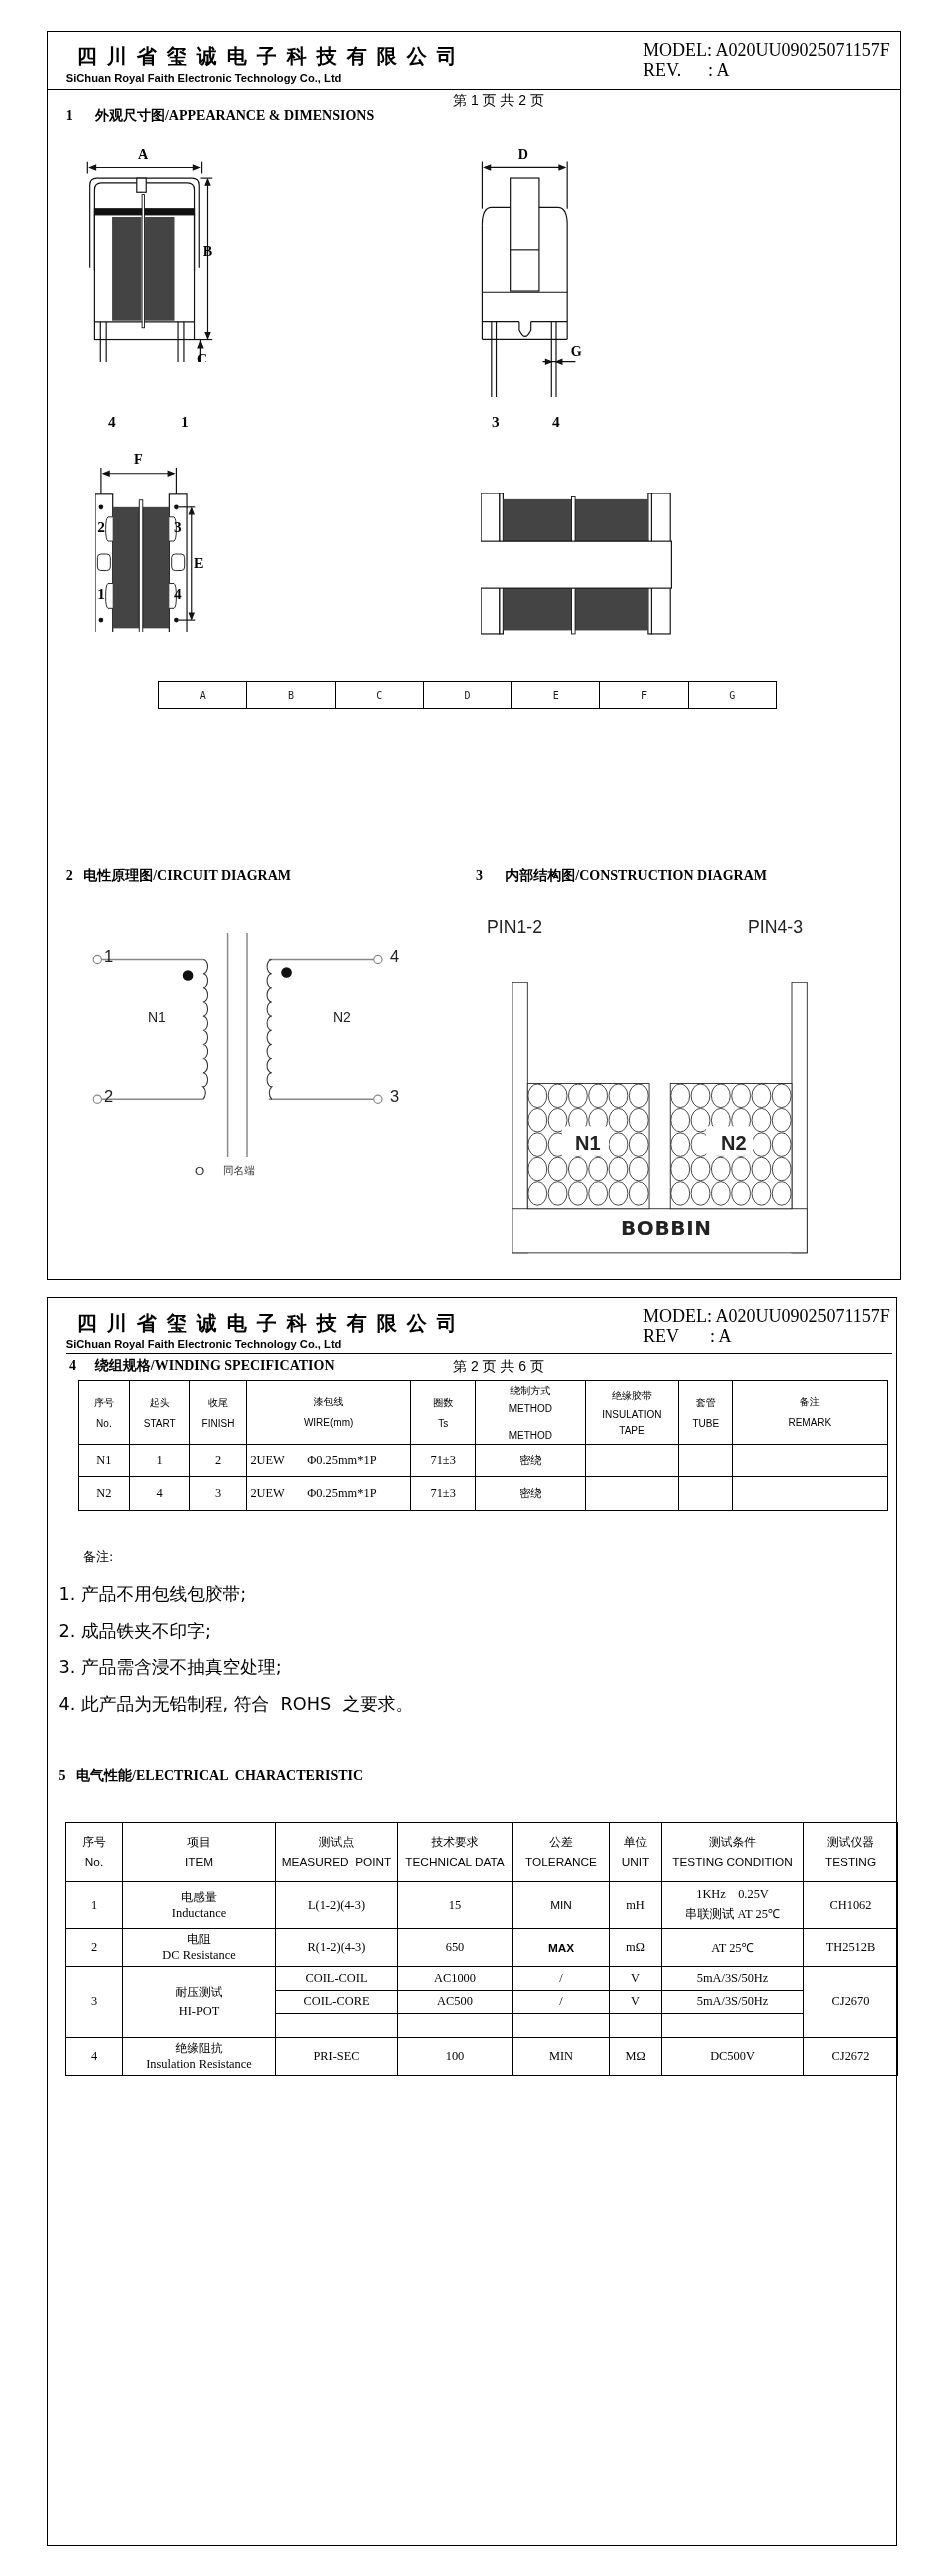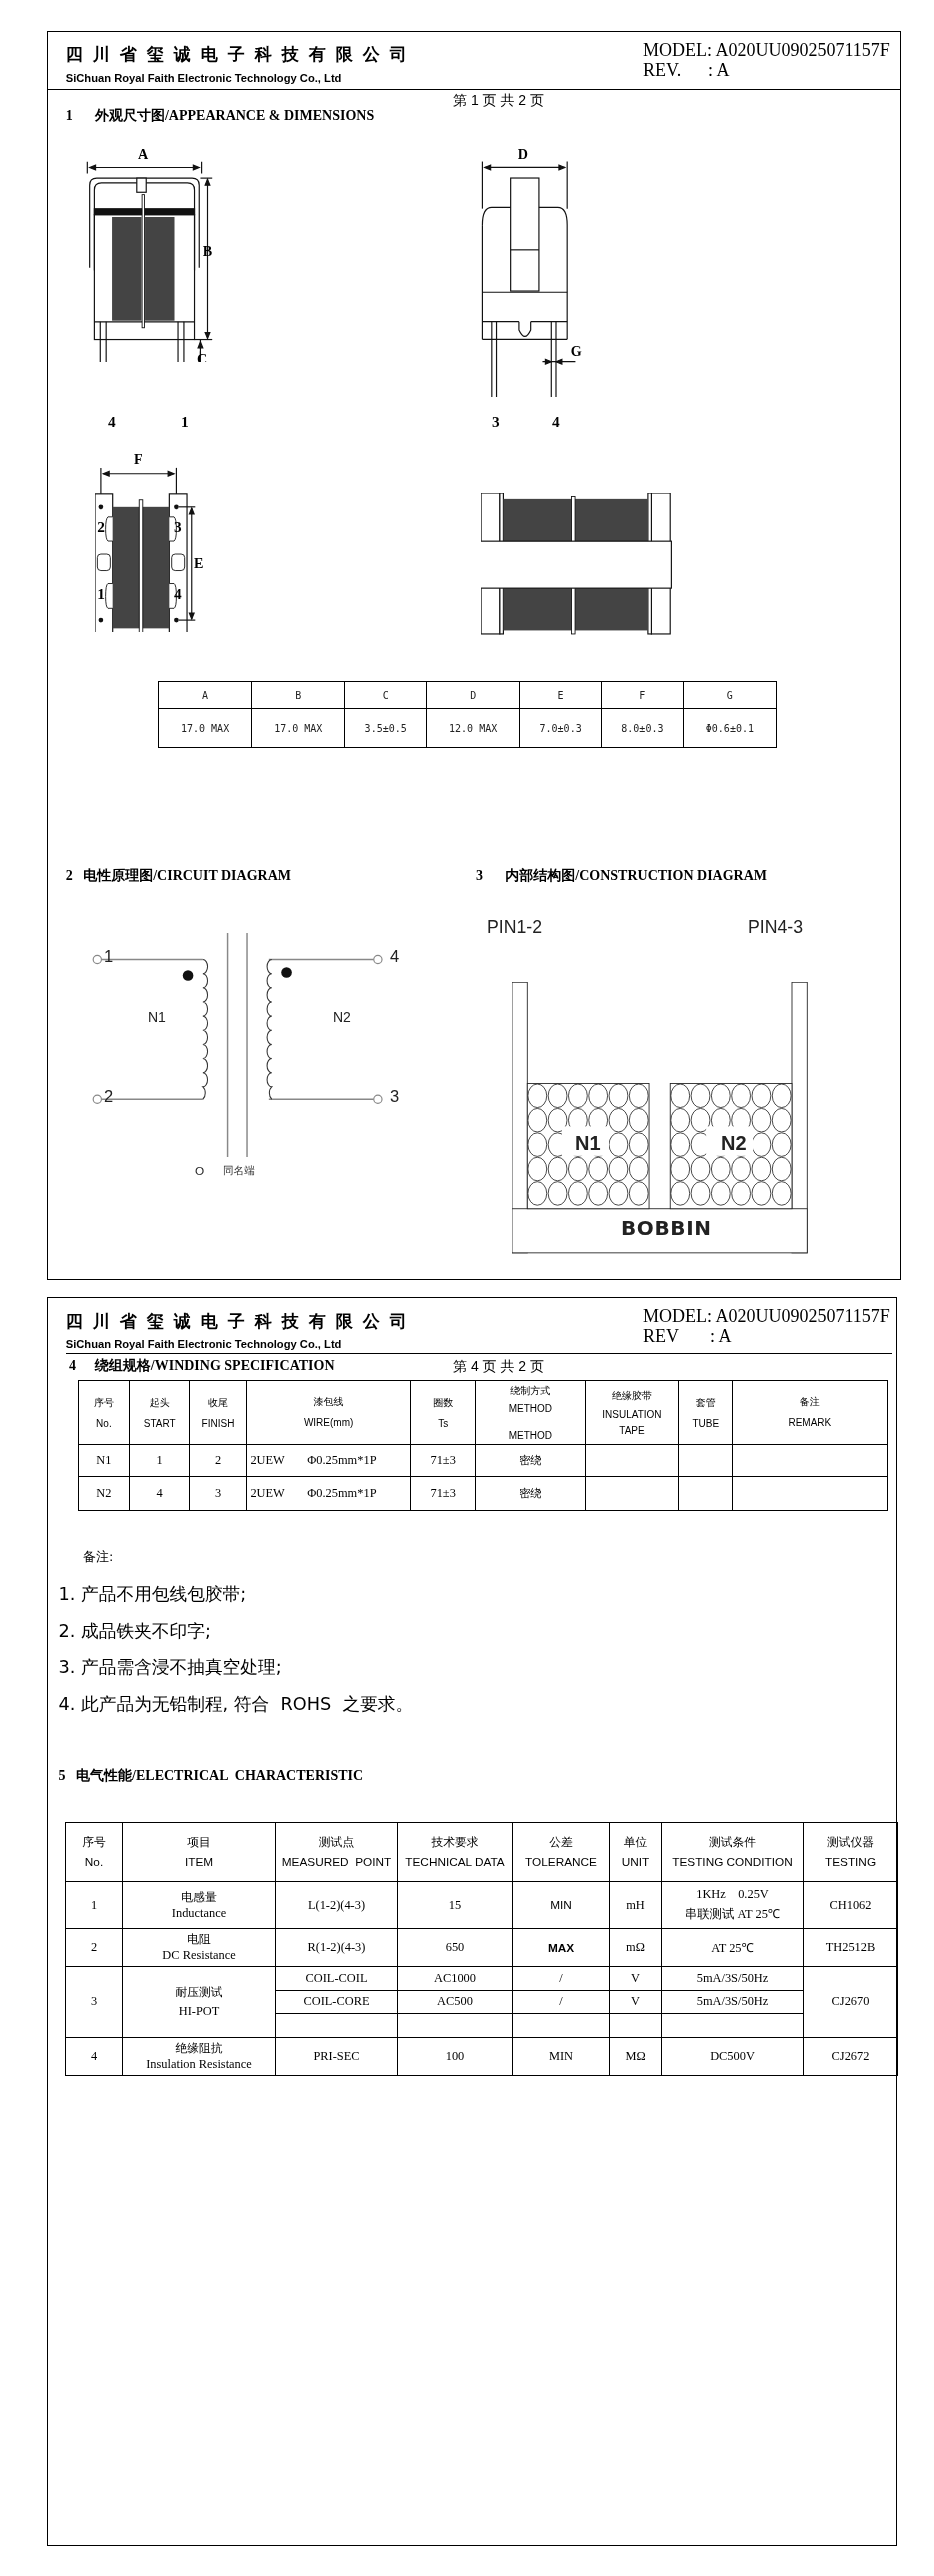--- a/index.html
+++ b/index.html
@@ -1,21 +1,21 @@
 <!DOCTYPE html>
 <html style="font-size:9.4px"><head>
 <meta charset="utf-8">
 <style>
   html, body { margin:0; padding:0; background:#ffffff; }
   body { width:934px; height:2576px; position:relative; font-family:"Liberation Serif", serif; color:#000; overflow:hidden; }
   .page { position:absolute; left:47px; width:854px; border:1.2px solid #000; box-sizing:border-box; background:#fff; }
   #page1 { top:31px; height:1249px; }
   #page2 { top:1297px; height:1249px; width:850px; }
   .abs { position:absolute; }
-  .cn-title { font-family:Liberation Mono, monospace; font-weight:bold; font-size:17px; letter-spacing:10px; white-space:nowrap; }
+  .cn-title { font-family:Liberation Mono, monospace; font-weight:bold; font-size:20px; letter-spacing:10px; white-space:nowrap;margin-left:11px; }
   .en-title { font-family:"Liberation Sans", sans-serif; font-weight:bold; font-size:11.2px; white-space:nowrap; }
   .pg { font-family:Liberation Sans, sans-serif; font-size:14px; white-space:nowrap;margin-top:32px; }
   .meta { font-family:"Liberation Serif", serif; font-size:18px; white-space:nowrap; }
   .sec { font-family:"Liberation Serif", serif; font-weight:bold; font-size:14px; white-space:nowrap; }
   .sec .cn { font-family:"DejaVu Sans", sans-serif; font-weight:bold; }
   table { border-collapse:collapse; position:absolute; }
   td { border:0.9px solid #000; text-align:center; vertical-align:middle; padding:0; }
   .dimtab td { font-family:"DejaVu Sans Mono", monospace; font-size:10px; color:#222; }
   .wtab td { font-family:"Liberation Sans", sans-serif; font-size:10px; }
   .wtab td.v { font-family:"Liberation Serif", serif; font-size:12.4px; }
@@ -186,29 +186,20 @@
   <table class="dimtab" style="left:110px;top:649px;width:619px;">
     <tbody>
         <tr style="height:27px;">
       <td>A</td>
       <td>B</td>
       <td>C</td>
       <td>D</td>
       <td>E</td>
       <td>F</td>
       <td>G</td>
-    </tr>
-    <tr style="height:39px;">
-      <td>17.0 MAX</td>
-      <td>17.0 MAX</td>
-      <td>3.5±0.5</td>
-      <td>12.0 MAX</td>
-      <td>7.0±0.3</td>
-      <td>8.0±0.3</td>
-      <td>Φ0.6±0.1</td>
     </tr>
   </tbody>
     </table>
 
   <div class="abs sec" style="left:17.7px;top:835px;">
     <span>2</span>
     <span style="display:inline-block;width:3.5px"></span>
     <span class="cn">电性原理图</span><span>/CIRCUIT DIAGRAM</span>
   </div>
 
@@ -323,21 +314,21 @@
     <rect x="330" y="245" width="80" height="50" fill="#fff"></rect>
   </svg>
   <div class="abs" style="left:527px;top:1100px;font-family:'Liberation Sans',sans-serif;font-weight:bold;font-size:20px;color:#222;">N1</div>
   <div class="abs" style="left:673px;top:1100px;font-family:'Liberation Sans',sans-serif;font-weight:bold;font-size:20px;color:#222;">N2</div>
   <div class="abs" style="left:573px;top:1184px;font-family:'DejaVu Sans',sans-serif;font-weight:bold;font-size:20px;color:#222;letter-spacing:0.6px;">BOBBIN</div>
 </div>
 
 <div id="page2" class="page">
   <div class="abs cn-title" style="left:17.7px;top:11.8px;">四川省玺诚电子科技有限公司</div>
   <div class="abs en-title" style="left:17.7px;top:40px;">SiChuan Royal Faith Electronic Technology Co., Ltd</div>
-  <div class="abs pg" style="left:405px;top:28px;">第 4 页 共 2 页</div>
+  <div class="abs pg" style="left:405px;top:28px;">第 2 页 共 6 页</div>
   <div class="abs meta" style="left:595px;top:8.2px;">
     <span>MODEL:</span>
     <span>A020UU09025071157F</span>
   </div>
   <div class="abs meta" style="left:595px;top:28px;">
     <span>REV</span>
     <span style="display:inline-block;width:22.4px"></span>
     <span>:</span>
     <span>A</span>
   </div>

